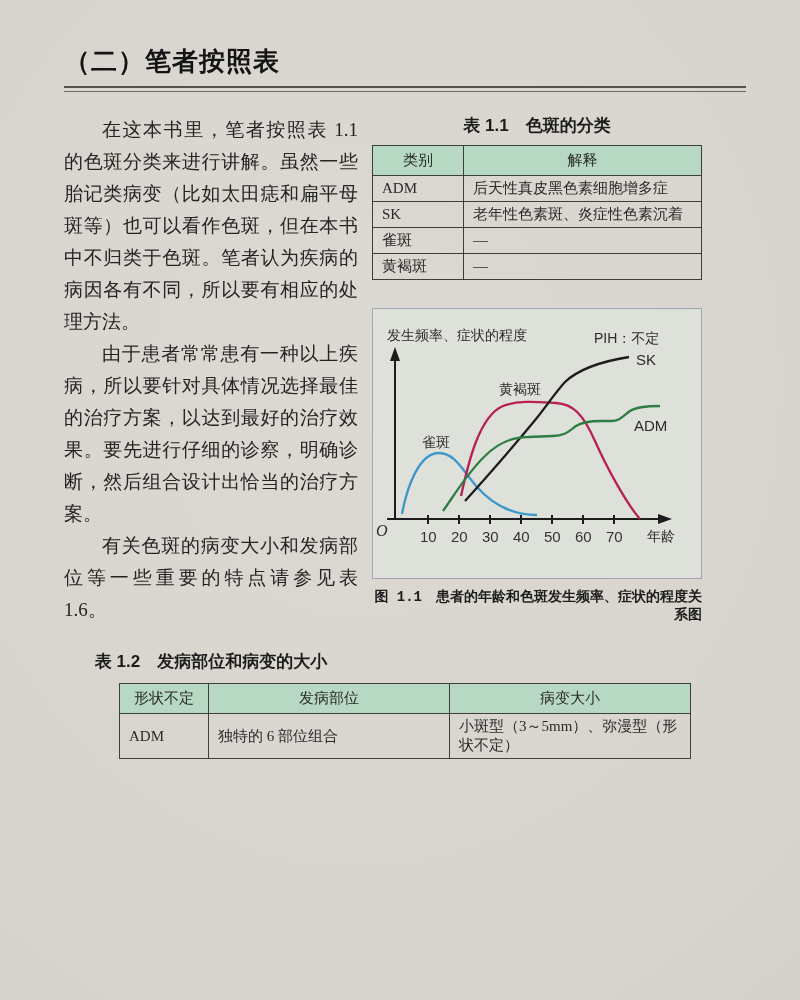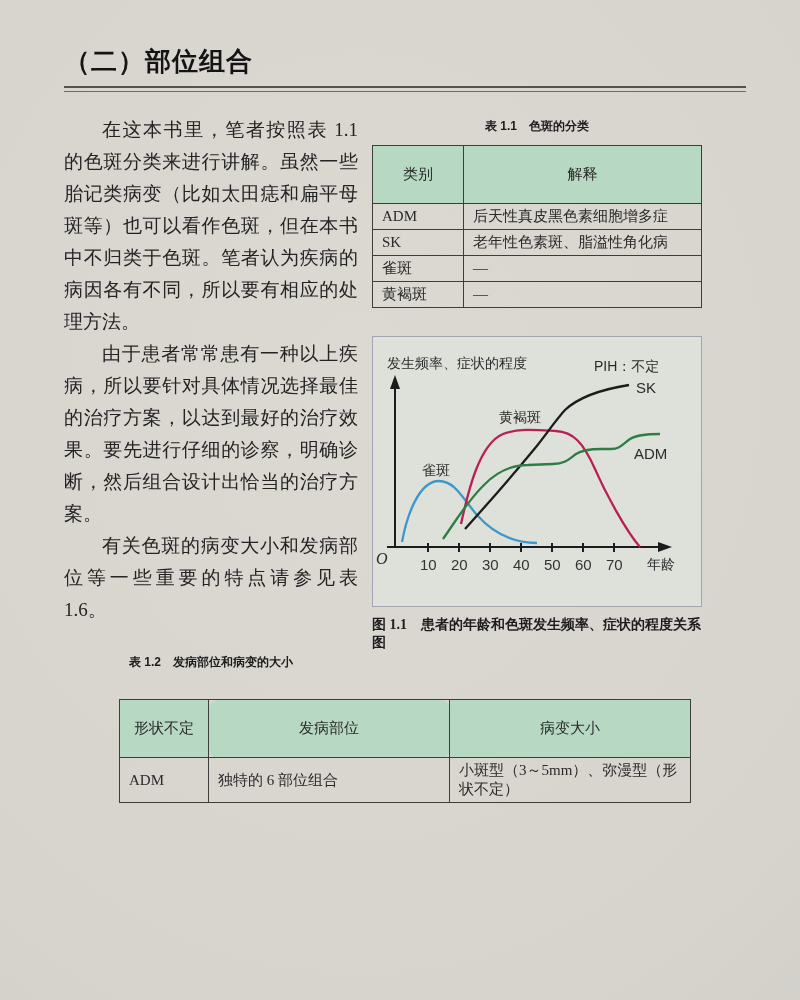--- a/index.html
+++ b/index.html
@@ -20,66 +20,66 @@
   }
   .heading-rule{height:3px;border-top:2px solid #53534f;border-bottom:1px solid #6c6c68;margin-top:7px;}
   .flow{margin-top:22px;font-size:19px;line-height:32px;text-align:justify;}
   .flow p{margin:0;text-indent:2em;}
   .right-col{
     float:right;width:330px;margin-left:14px;margin-right:44px;margin-bottom:47px;
     text-indent:0;
   }
   .tbl-title{
     font-family:"Liberation Sans","DejaVu Sans",sans-serif;
-    font-weight:bold;font-size:12px;text-align:center;color:#1c1c1c;
+    font-weight:bold;font-size:17px;text-align:center;color:#1c1c1c;
     margin:2px 0 9px 0;line-height:20px;
   }
   table{border-collapse:collapse;width:100%;font-size:15px;line-height:19px;color:#2a2a2a;}
   th,td{border:1px solid #3d3d3b;padding:3px 9px;text-align:left;font-weight:normal;}
-  th{background:#b7d9c3;text-align:center;padding:19px 9px;}
+  th{background:#b7d9c3;text-align:center;padding:5px 9px;}
   .t1 .c1{width:72px;}
   .figure-box{margin-top:28px;border:1px solid #a5a3b0;background:#dee1da;font-size:0;}
   .fig-caption{
-    margin-top:9px;text-align:left;
-    font-family:Liberation Serif, serif;
+    margin-top:9px;text-align:right;
+    font-family:Liberation Mono, monospace;
     font-weight:bold;font-size:14px;line-height:18px;color:#1d1d1d;
   }
   .section2{margin-top:26px;}
   .t2-wrap{width:572px;margin:11px auto 0 auto;}
   .t2 .c1{width:70px;}
-  .t2 .c2{width:222px;border-radius:9px;}
+  .t2 .c2{width:222px;}
   .chart-label{font-family:"Liberation Sans","DejaVu Sans",sans-serif;fill:#2b2b2b;}
   .tick-label{font-family:"Liberation Sans","DejaVu Sans",sans-serif;fill:#333;}
 </style>
 </head>
 <body>
 
 <div class="page">
   <div class="content">
 
-    <h1 class="heading">（二）部位组合</h1>
+    <h1 class="heading">（二）笔者按照表</h1>
     <div class="heading-rule"></div>
 
     <div class="flow">
 
       <div class="right-col">
         <div class="tbl-title">表 1.1　色斑的分类</div>
         <table class="t1">
           <tbody>
               <tr>
             <th class="c1">类别</th>
             <th>解释</th>
           </tr>
           <tr>
             <td>ADM</td>
             <td>后天性真皮黑色素细胞增多症</td>
           </tr>
           <tr>
             <td>SK</td>
-            <td>老年性色素斑、脂溢性角化病</td>
+            <td>老年性色素斑、炎症性色素沉着</td>
           </tr>
           <tr>
             <td>雀斑</td>
             <td>—</td>
           </tr>
           <tr>
             <td>黄褐斑</td>
             <td>—</td>
           </tr>
         </tbody>

